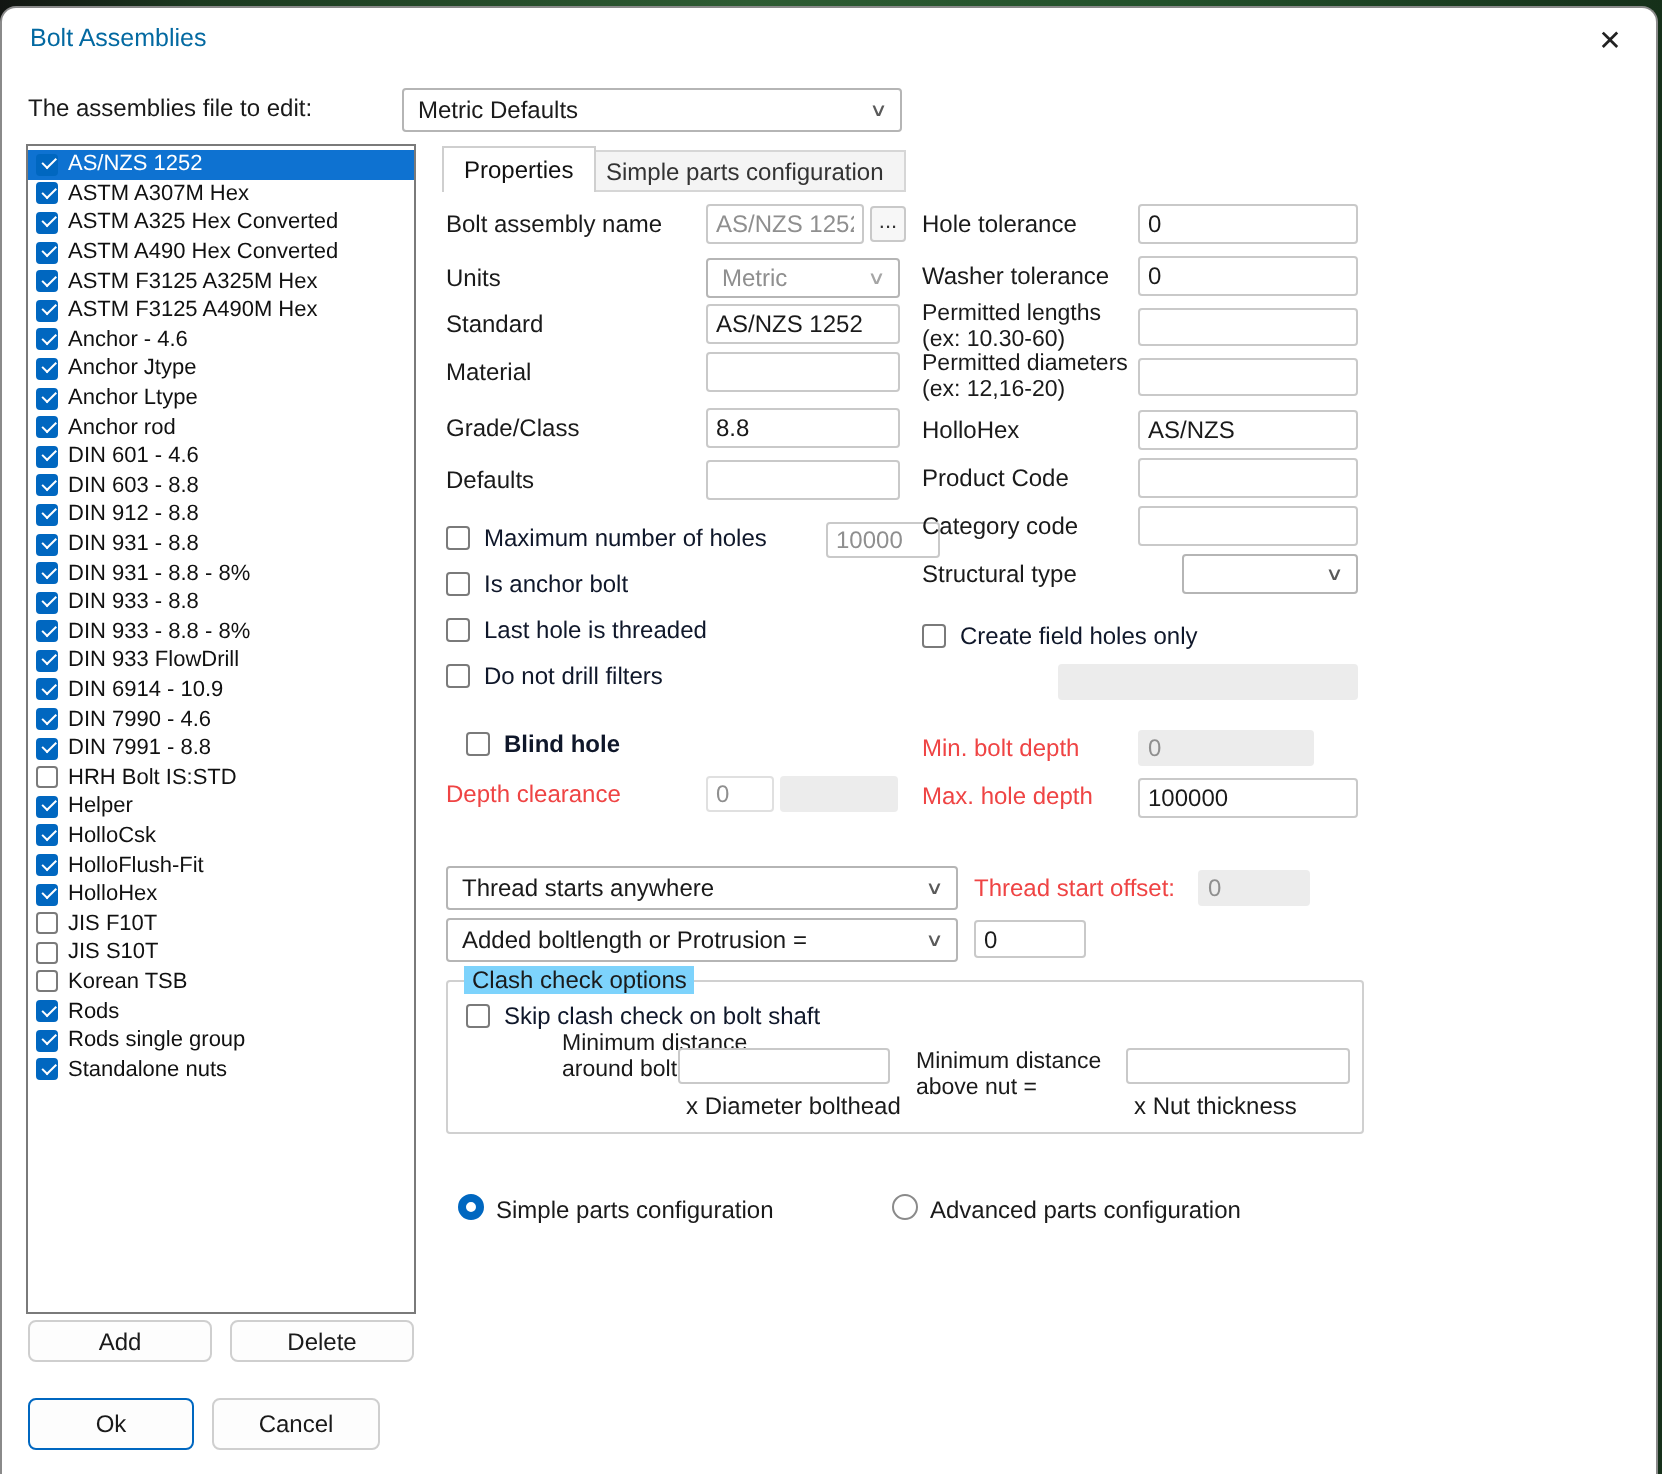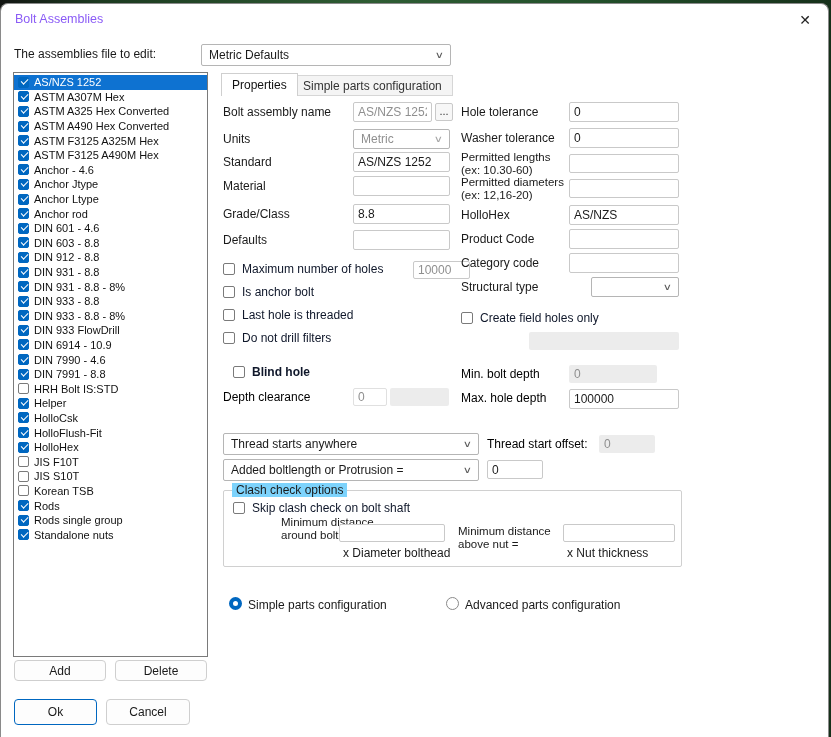--- a/index.html
+++ b/index.html
@@ -8,21 +8,21 @@
     background:linear-gradient(90deg,#121512 0%,#1c3a20 12%,#2e5c33 45%,#23512b 70%,#16301a 100%);
     font-family:"Liberation Sans", sans-serif;
   }
   #dialog{
     position:absolute;left:0;top:3px;width:829px;height:734px;
     background:#ffffff;border:1px solid #8a8a8a;border-bottom:none;
     border-radius:8px 8px 0 0;box-sizing:border-box;
   }
   .lbl{position:absolute;font-size:12px;color:#1a1a1a;white-space:nowrap;}
   .lbl.wrap{white-space:normal;line-height:13px;font-size:11.5px;}
-  .lbl.dis{color:#000000;}
+  .lbl.dis{color:#ef4444;}
   .input{
     position:absolute;height:20px;border:1px solid #c9c9c9;background:#fff;
     font-size:12px;padding:0 4px;box-sizing:border-box;font-family:"Liberation Sans",sans-serif;
     color:#1a1a1a;outline:none;border-radius:2px;
   }
   .input.dis{color:#8f8f8f;}
   .grayfill{
     position:absolute;background:#ececec;height:18px;border:none;border-radius:2px;
     font-size:12px;color:#8f8f8f;padding:1px 5px;box-sizing:border-box;display:flex;align-items:center;
   }
@@ -54,21 +54,21 @@
   .tab{position:absolute;font-size:12px;display:flex;align-items:center;padding:0 10px;box-sizing:border-box;cursor:default;}
   .tab.active{top:69px;height:23px;background:#fff;border:1px solid #cfcfcf;border-bottom:none;z-index:2;color:#111;}
   .tab.inactive{top:71px;height:21px;background:#f4f4f4;border:1px solid #d6d6d6;color:#333;}
   .btn{
     position:absolute;background:#fdfdfd;border:1px solid #cfcfcf;border-radius:4px;
     font-size:12px;color:#1a1a1a;display:flex;align-items:center;justify-content:center;cursor:default;box-sizing:border-box;
   }
   .btn.primary{border:1.5px solid #0067c0;}
   .groupbox{position:absolute;border:1px solid #d0d0d0;border-radius:2px;box-sizing:border-box;}
   .grouptitle{position:absolute;background:#7dd3fc;padding:0 4px;font-size:12px;color:#1a1a1a;white-space:nowrap;}
-  #titlebar-text{position:absolute;left:14px;top:8px;font-size:12.5px;color:#8b5cf6;}
+  #titlebar-text{position:absolute;left:14px;top:8px;font-size:12.5px;color:#0369a1;}
   #close-btn{position:absolute;right:12px;top:5px;width:22px;height:22px;display:flex;align-items:center;justify-content:center;font-size:14px;color:#222;cursor:default;}
   .browse-btn{position:absolute;width:18px;height:18px;border:1px solid #c9c9c9;border-radius:2px;background:#f7f7f7;font-size:11px;display:flex;align-items:flex-end;justify-content:center;box-sizing:border-box;color:#333;padding-bottom:3px;}
 </style>
 </head>
 <body>
 
 <div id="dialog">
 
   <div id="titlebar-text">Bolt Assemblies</div>
   <div id="close-btn">✕</div>

